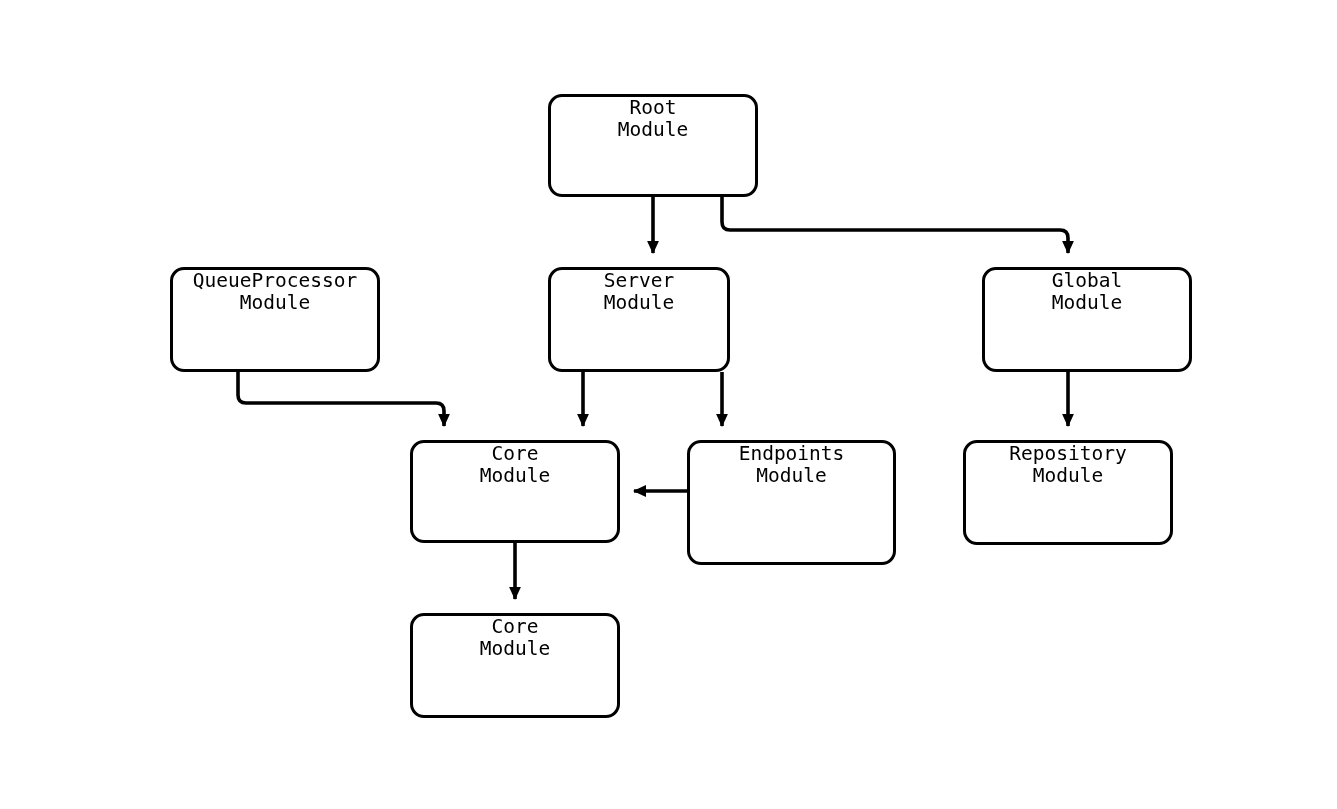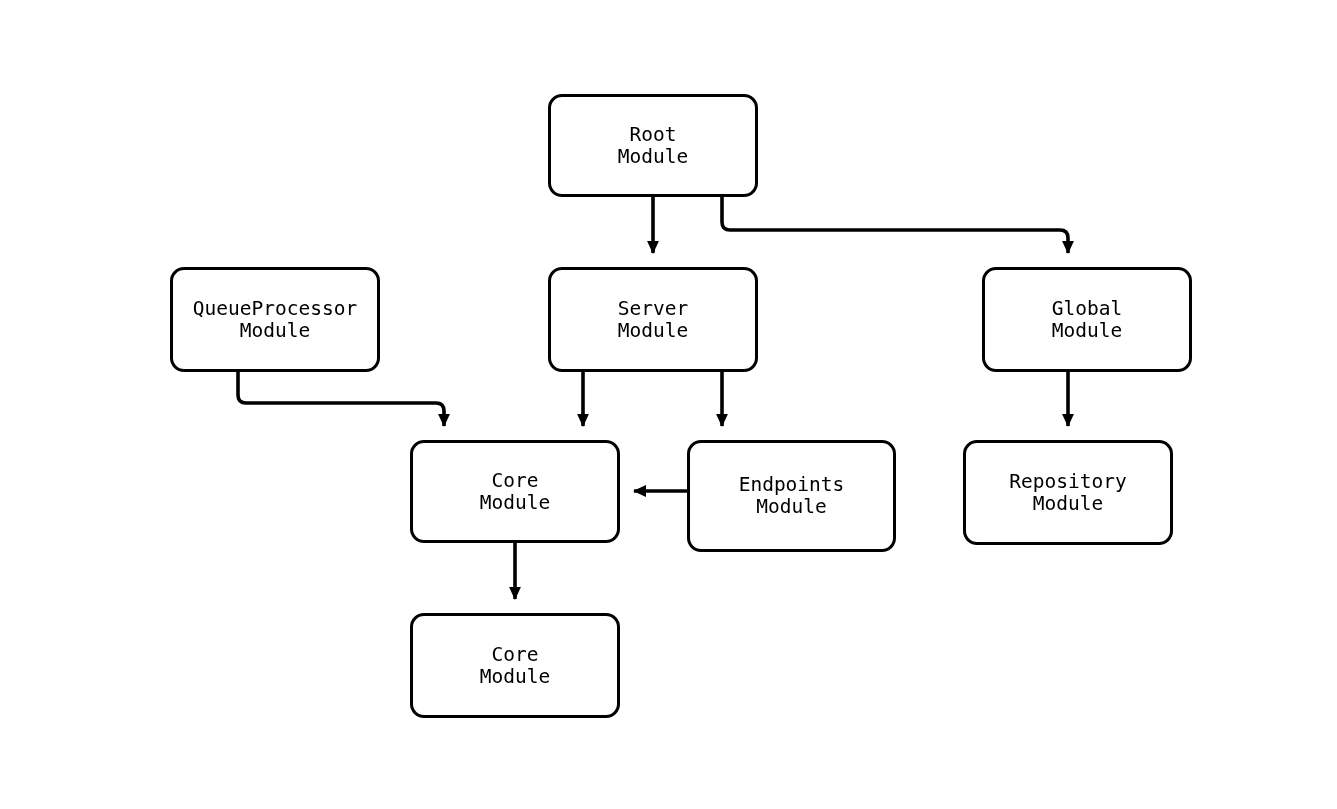--- a/index.html
+++ b/index.html
@@ -22,21 +22,20 @@
     width: 1337px;
     height: 809px;
   }
   .node {
     position: absolute;
     box-sizing: border-box;
     background: #ffffff;
     border: 3.5px solid #000000;
     border-radius: 14px;
     display: flex;
-    align-items: center;
     justify-content: center;
     z-index: 2;
   }
   .node-label {
     font-family: "DejaVu Sans Mono", "Liberation Mono", monospace;
     font-size: 19.5px;
     line-height: 22px;
     color: #000000;
     text-align: center;
     white-space: pre-line;
@@ -75,36 +74,36 @@
   <div class="node" id="node-root" style="left: 548px; top: 94px; width: 210px; height: 103px;">
     <span class="node-label">Root
 Module</span>
   </div>
 
   <div class="node" id="node-queueprocessor" style="left: 133px; top: 267px; width: 210px; height: 105px; margin-left: 37px;">
     <span class="node-label">QueueProcessor
 Module</span>
   </div>
 
-  <div class="node" id="node-server" style="left: 548px; top: 267px; width: 210px; height: 105px;">
+  <div class="node" id="node-server" style="left: 548px; top: 267px; width: 182px; height: 105px;">
     <span class="node-label">Server
 Module</span>
   </div>
 
   <div class="node" id="node-global" style="left: 982px; top: 267px; width: 210px; height: 105px;">
     <span class="node-label">Global
 Module</span>
   </div>
 
   <div class="node" id="node-core" style="left: 410px; top: 440px; width: 210px; height: 103px;">
     <span class="node-label">Core
 Module</span>
   </div>
 
-  <div class="node" id="node-endpoints" style="left: 687px; top: 440px; width: 209px; height: 112px;">
+  <div class="node" id="node-endpoints" style="left: 687px; top: 440px; width: 209px; height: 125px;">
     <span class="node-label">Endpoints
 Module</span>
   </div>
 
   <div class="node" id="node-repository" style="left: 963px; top: 440px; width: 210px; height: 105px;">
     <span class="node-label">Repository
 Module</span>
   </div>
 
   <div class="node" id="node-queue" style="left: 410px; top: 613px; width: 210px; height: 105px;">

